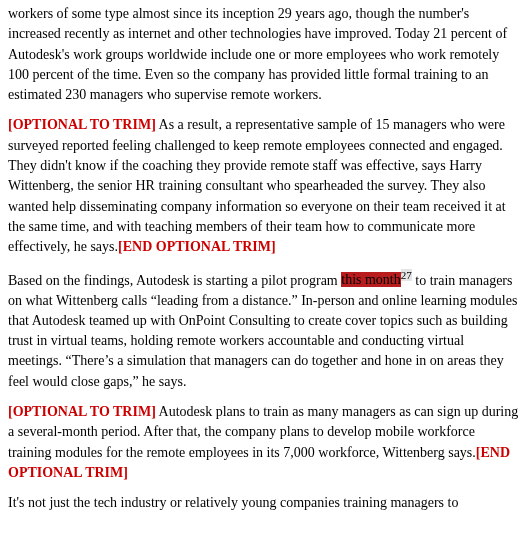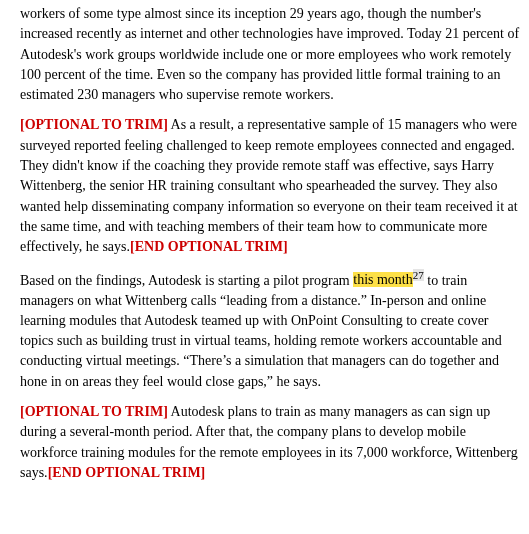--- a/index.html
+++ b/index.html
@@ -12,37 +12,37 @@
       background: #ffffff;
       font-family: Times New Roman, Times, serif;
       font-size: 14px;
       color: #000000;
       width: 529px;
       min-height: 534px;
       overflow-x: hidden;
     }
 
     .content {
-      padding: 4px 8px 8px 20px;
+      padding: 4px 8px 8px 8px;
       line-height: 1.45;
     }
 
     .paragraph {
       margin-bottom: 10px;
       text-align: left;
     }
 
     .optional-trim {
       color: #cc0000;
       font-weight: bold;
       margin-top: 44px;
     }
 
     .highlight {
-      background-color: #fde047;
+      background-color: #b91c1c;
       color: #000000;
     }
 
     .highlight-bracket {
       background-color: #e5e5e5;
       color: #000000;
       font-size: 11px;
       vertical-align: super;
     }
   </style>
@@ -59,13 +59,16 @@
   </div>
 
   <div class="paragraph">
     <span>Based on the findings, Autodesk is starting a pilot program </span><span class="highlight">this month</span><span class="highlight-bracket">27</span><span> to train managers on what Wittenberg calls “leading from a distance.” In-person and online learning modules that Autodesk teamed up with OnPoint Consulting to create cover topics such as building trust in virtual teams, holding remote workers accountable and conducting virtual meetings. “There’s a simulation that managers can do together and hone in on areas they feel would close gaps,” he says.</span>
   </div>
 
   <div class="paragraph">
     <span class="optional-trim">[OPTIONAL TO TRIM]</span><span> Autodesk plans to train as many managers as can sign up during a several-month period. After that, the company plans to develop mobile workforce training modules for the remote employees in its 7,000 workforce, Wittenberg says.</span><span class="optional-trim">[END OPTIONAL TRIM]</span>
   </div>
 
+  <div class="paragraph">
+    <span>It's not just the tech industry or relatively young companies training managers to</span>
+  </div>
 </div>
 
 </body></html>

